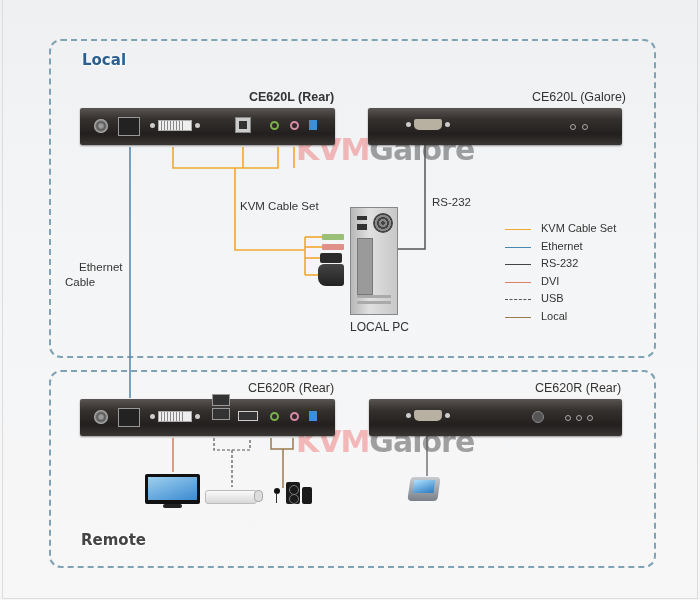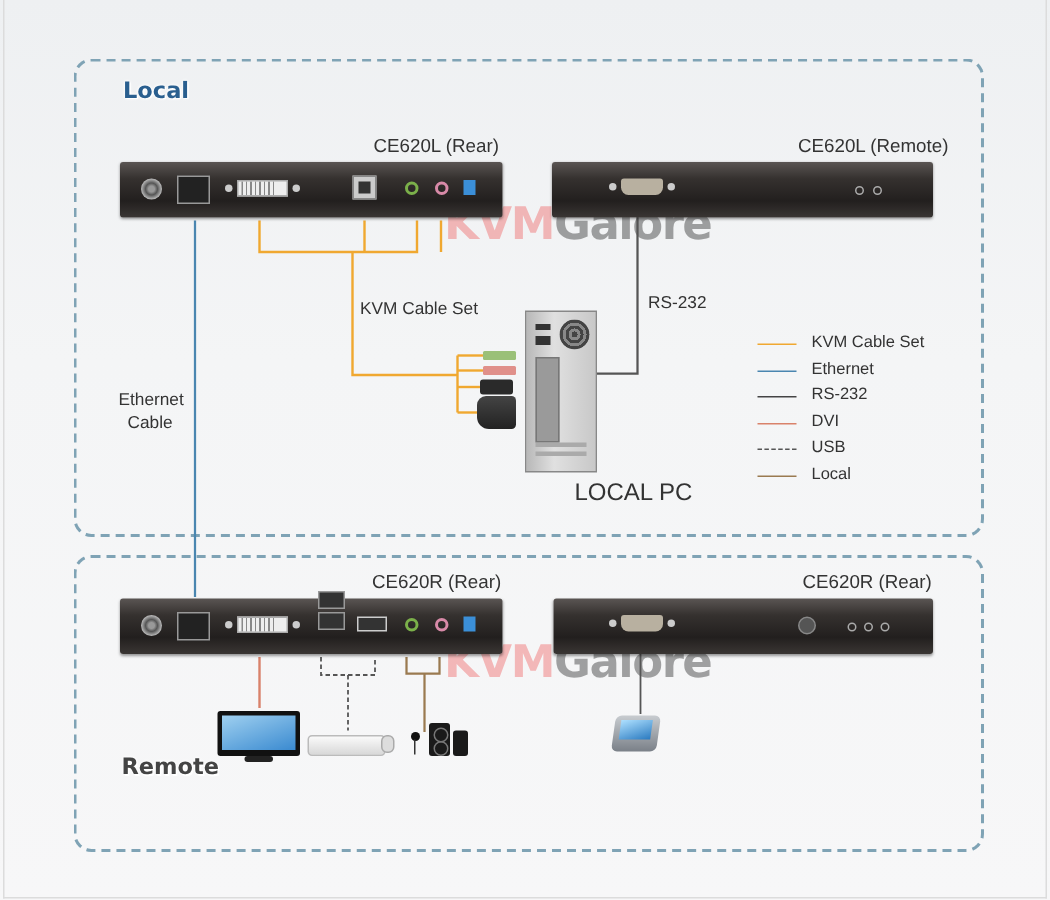--- a/index.html
+++ b/index.html
@@ -32,21 +32,21 @@
   .legend-item .lbl { position: absolute; left: 36px; top: 0; white-space: nowrap; }
 </style>
 </head>
 <body>
 
 <div class="frame"></div>
 
 <div class="zone zone-local"></div>
 <div class="zone zone-remote"></div>
 <div class="zone-label" style="left:82px;top:51px;">Local</div>
-<div class="zone-label remote" style="left:81px;top:502px;">Remote</div>
+<div class="zone-label remote" style="left:81px;top:531px;">Remote</div>
 
 <div class="watermark" style="left:296px;top:132px;"><span class="kvm">KVM</span><span class="galore">Galore</span></div>
 <div class="watermark" style="left:296px;top:424px;"><span class="kvm">KVM</span><span class="galore">Galore</span></div>
 
 <svg class="wires" width="700" height="600">
 
   <line x1="130" y1="147" x2="130" y2="398" stroke="#4a86b0" stroke-width="1.5"></line>
 
   <g stroke="#f0a830" stroke-width="1.6" fill="none">
     <polyline points="173,147 173,168 278,168 278,147"></polyline>
@@ -70,53 +70,53 @@
   </g>
 
   <g stroke="#9a7a50" stroke-width="1.5" fill="none">
     <polyline points="271,438 271,449 293,449 293,438"></polyline>
     <line x1="283" y1="449" x2="283" y2="488"></line>
   </g>
 
   <line x1="427" y1="430" x2="427" y2="476" stroke="#555" stroke-width="1.2"></line>
 </svg>
 
-<div class="dev-label" style="left:249px;top:90px;">CE620L (Rear)</div>
+<div class="dev-label" style="left:249px;top:90px;font-weight:bold;">CE620L (Rear)</div>
 <div class="device" style="left:80px;top:108px;width:255px;">
   <div class="port" style="left:14px;top:11px;width:14px;height:14px;border-radius:50%;background:radial-gradient(circle,#999 20%,#555 40%,#bbb 70%,#777 100%);"></div>
   <div class="port" style="left:38px;top:9px;width:20px;height:17px;background:#222;border:1px solid #999;"></div>
   <div class="port" style="left:70px;top:12px;width:50px;height:12px;">
     <div style="position:absolute;left:0;top:3px;width:5px;height:5px;border-radius:50%;background:#ccc;"></div>
     <div style="position:absolute;left:8px;top:0;width:34px;height:11px;background:#eee;border:1px solid #aaa;box-sizing:border-box;background-image:repeating-linear-gradient(90deg,#888 0 1px,#eee 1px 3px);background-size:22px 100%;background-repeat:no-repeat;background-position:2px 0;"></div>
     <div style="position:absolute;left:45px;top:3px;width:5px;height:5px;border-radius:50%;background:#ccc;"></div>
   </div>
   <div class="port" style="left:155px;top:9px;width:16px;height:16px;background:#ccc;border:1px solid #888;box-sizing:border-box;">
       <div style="position:absolute;left:3px;top:3px;width:8px;height:8px;background:#333;"></div>
     </div>
   <div class="port" style="left:190px;top:13px;width:9px;height:9px;border-radius:50%;border:2px solid #7bb04a;box-sizing:border-box;"></div>
   <div class="port" style="left:210px;top:13px;width:9px;height:9px;border-radius:50%;border:2px solid #d88aa8;box-sizing:border-box;"></div>
   <div class="port" style="left:229px;top:12px;width:8px;height:10px;background:#3b8fd8;"></div>
 </div>
 
-<div class="dev-label" style="left:532px;top:90px;">CE620L (Remote)</div>
+<div class="dev-label" style="left:532px;top:90px;">CE620L (Galore)</div>
 <div class="device" style="left:368px;top:108px;width:254px;">
   <div class="port" style="left:38px;top:11px;width:44px;height:12px;">
     <div style="position:absolute;left:0;top:3px;width:5px;height:5px;border-radius:50%;background:#ccc;"></div>
     <div style="position:absolute;left:8px;top:0;width:28px;height:11px;background:#b8b0a0;border-radius:2px 2px 5px 5px;"></div>
     <div style="position:absolute;left:39px;top:3px;width:5px;height:5px;border-radius:50%;background:#ccc;"></div>
   </div>
   <div class="port" style="left:202px;top:16px;width:4px;height:4px;border-radius:50%;border:1px solid #aaa;"></div>
   <div class="port" style="left:214px;top:16px;width:4px;height:4px;border-radius:50%;border:1px solid #aaa;"></div>
 </div>
 
 <div class="txt" style="left:240px;top:200px;">KVM Cable Set</div>
 <div class="txt" style="left:432px;top:196px;">RS-232</div>
 <div class="txt" style="left:79px;top:261px;">Ethernet</div>
-<div class="txt" style="left:85px;top:276px;">Cable</div>
-<div class="txt" style="left:350px;top:320px;font-size:16px;margin-left:33px;">LOCAL PC</div>
+<div class="txt" style="left:65px;top:276px;">Cable</div>
+<div class="txt" style="left:350px;top:320px;font-size:12px;">LOCAL PC</div>
 
 <div class="port" style="left:322px;top:234px;width:22px;height:6px;background:#9ac078;border-radius:1px;"></div>
 <div class="port" style="left:322px;top:244px;width:22px;height:6px;background:#e0908a;border-radius:1px;"></div>
 <div class="port" style="left:320px;top:253px;width:22px;height:10px;background:#2a2a2a;border-radius:2px;"></div>
 <div class="port" style="left:318px;top:264px;width:26px;height:22px;background:linear-gradient(180deg,#444,#222);border-radius:6px 3px 3px 8px;"></div>
 
 <div class="port" style="left:350px;top:207px;width:48px;height:108px;background:linear-gradient(90deg,#b8b8b8,#e0e0e0 40%,#c8c8c8);border:1px solid #888;box-sizing:border-box;">
   <div style="position:absolute;left:22px;top:5px;width:20px;height:20px;border-radius:50%;background:repeating-radial-gradient(circle,#444 0 2px,#888 2px 4px);"></div>
   <div style="position:absolute;left:6px;top:8px;width:10px;height:4px;background:#333;"></div>
   <div style="position:absolute;left:6px;top:16px;width:10px;height:6px;background:#333;"></div>

